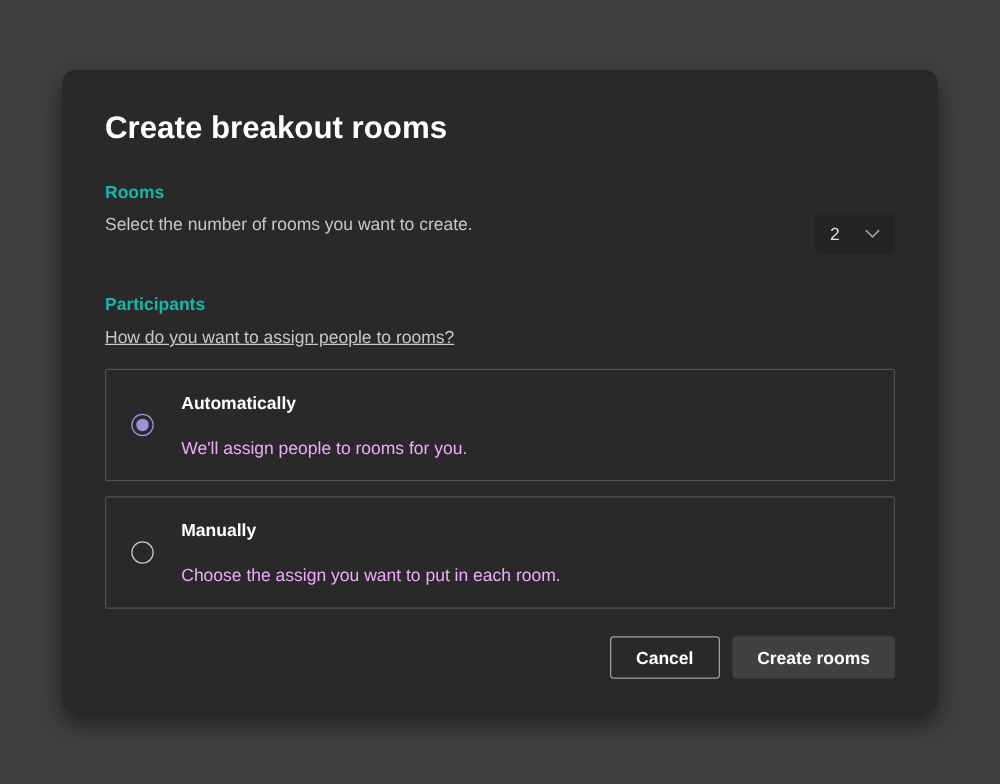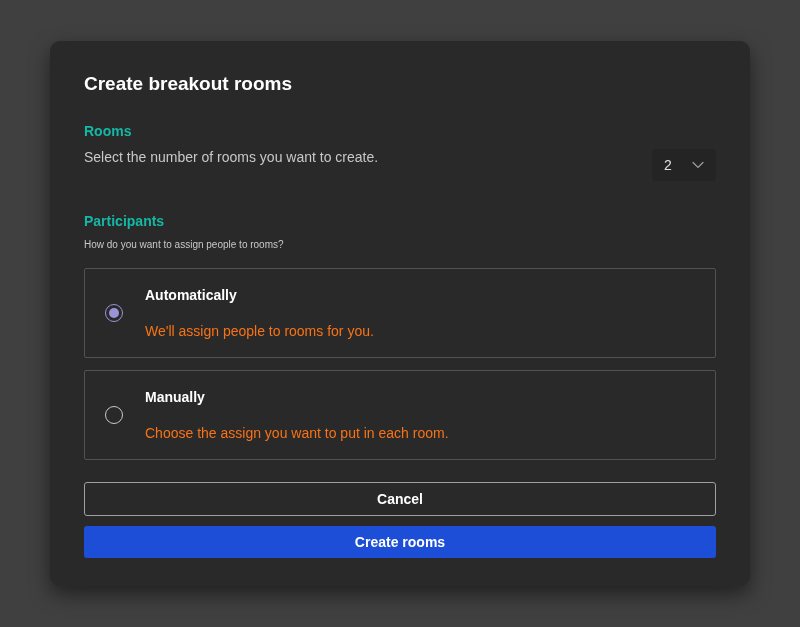--- a/index.html
+++ b/index.html
@@ -18,21 +18,21 @@
     }
     .dialog {
       background: #292929;
       border-radius: 10px;
       width: 700px;
       padding: 32px 34px 28px 34px;
       box-shadow: 0 8px 20px rgba(0,0,0,0.5);
     }
     .dialog-title {
       color: #ffffff;
-      font-size: 19px;
+      font-size: 25px;
       font-weight: 700;
       margin-bottom: 28px;
     }
     .section-label {
       color: #14b8a6;
       font-size: 14px;
       font-weight: 600;
       margin-bottom: 10px;
     }
     .rooms-row {
@@ -62,22 +62,23 @@
       font-size: 14px;
     }
     .chevron {
       display: inline-block;
     }
     .chevron svg {
       display: block;
     }
     .participants-question {
       color: #c8c8c8;
-      font-size: 10px;
+      font-size: 14px;
       margin-bottom: 18px;
+      text-decoration: underline;
     }
     .radio-option {
       border: 1px solid #525252;
       padding: 18px 20px;
       display: flex;
       align-items: center;
       gap: 22px;
       margin-bottom: 12px;
       cursor: pointer;
       border-radius: 2px;
@@ -105,46 +106,45 @@
       display: flex;
       flex-direction: column;
       gap: 20px;
     }
     .option-title {
       color: #ffffff;
       font-size: 14px;
       font-weight: 600;
     }
     .option-desc {
-      color: #f97316;
+      color: #f0abfc;
       font-size: 14px;
     }
     .button-row {
       display: flex;
       justify-content: flex-end;
       gap: 10px;
       margin-top: 22px;
-      flex-direction: column;
     }
     .btn {
       padding: 8px 20px;
       font-size: 14px;
       font-weight: 600;
       border-radius: 3px;
       cursor: pointer;
       border: none;
       font-family: inherit;
     }
     .btn-secondary {
       background: #292929;
       color: #ffffff;
       border: 1px solid #a0a0a0;
     }
     .btn-primary {
-      background: #1d4ed8;
+      background: #404040;
       color: #ffffff;
       text-align: center;
     }
   </style>
 </head>
 <body>
 
 <div class="dialog">
   <h1 class="dialog-title">Create breakout rooms</h1>
 

